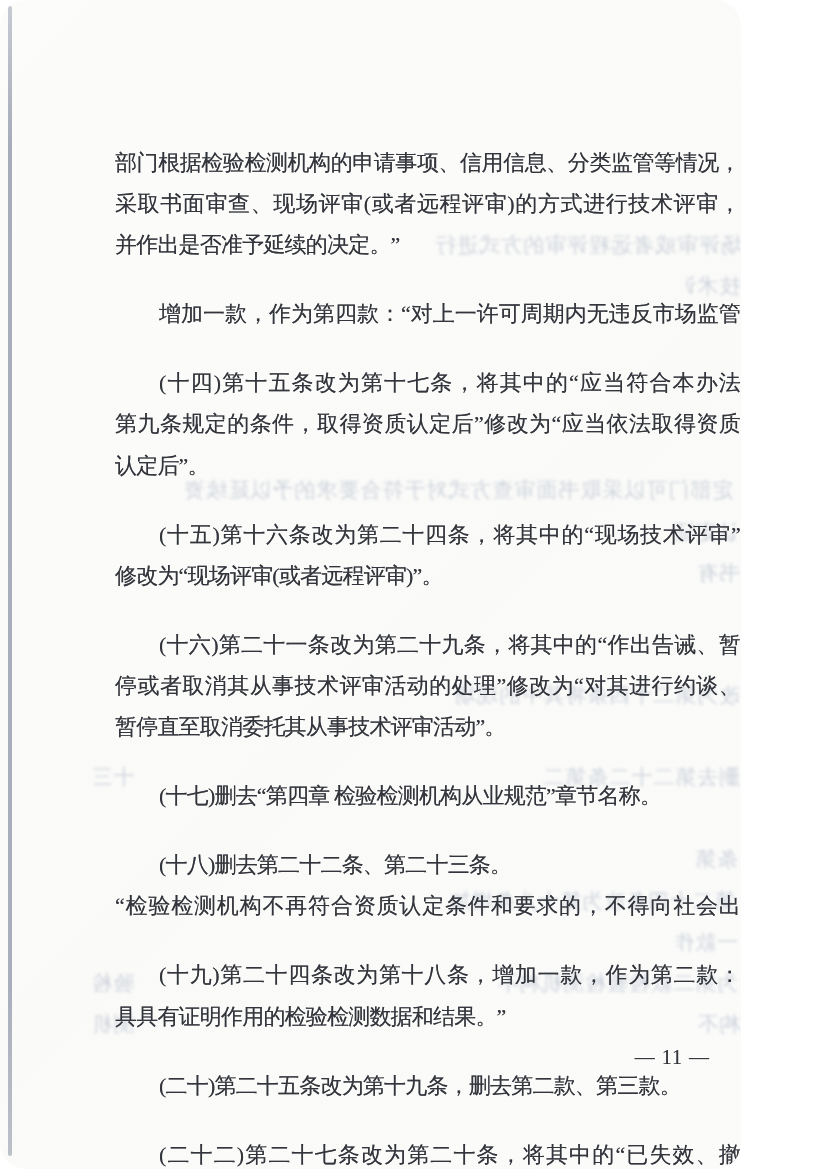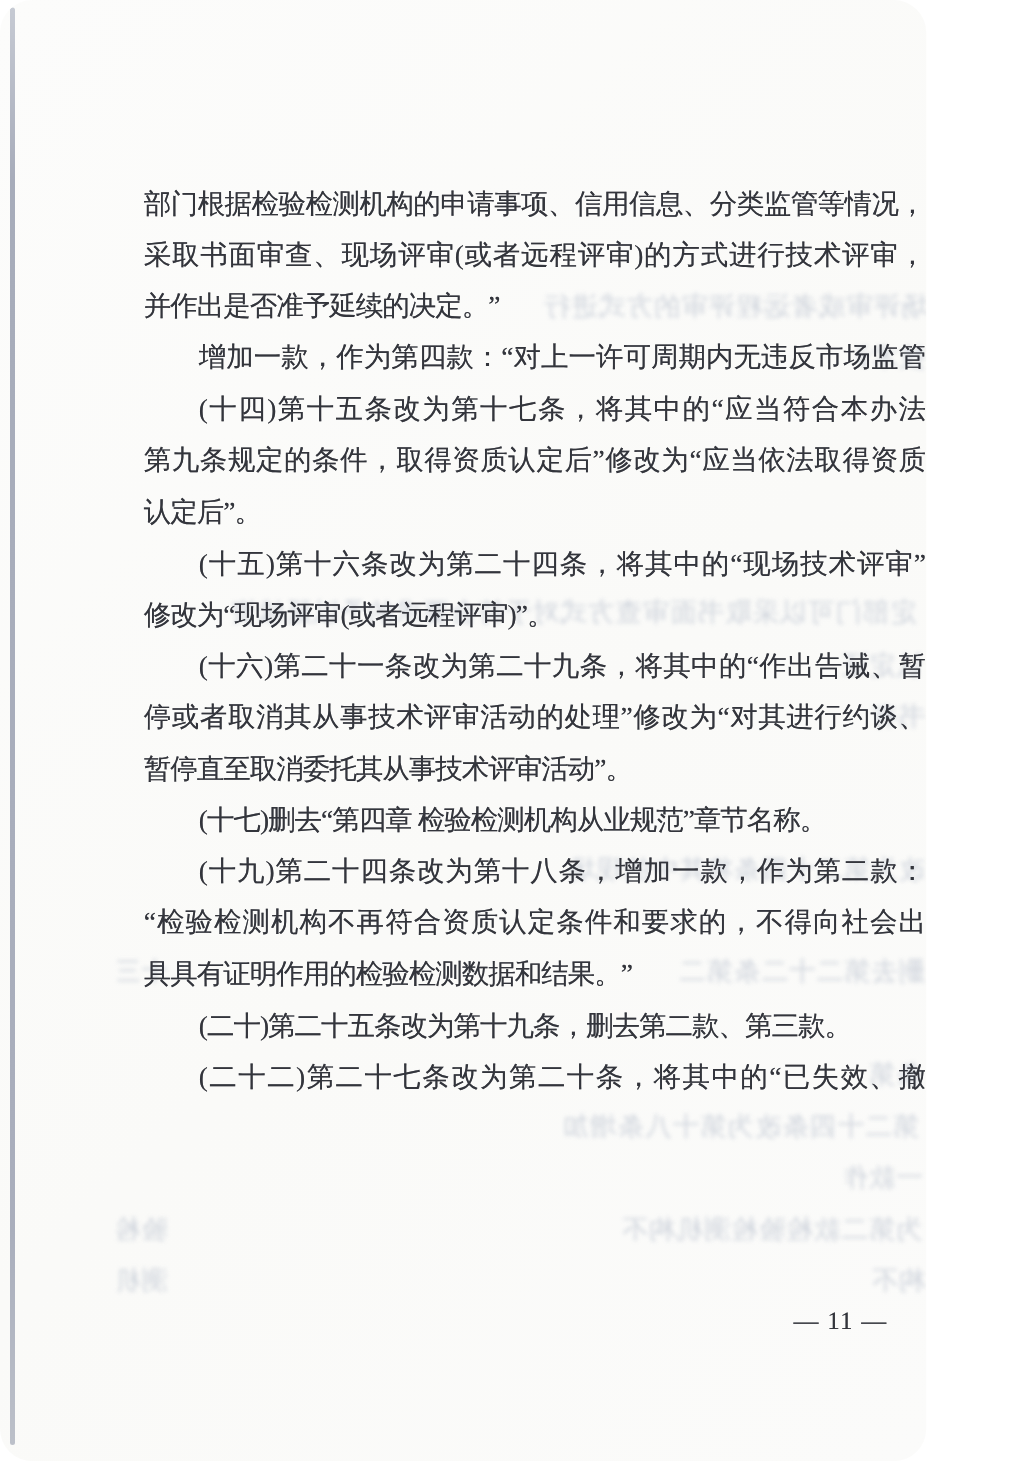--- a/index.html
+++ b/index.html
@@ -59,20 +59,21 @@
     text-align-last: left;
     text-shadow: 0 0 0.5px rgba(50, 52, 60, 0.65);
   }
   .line.justify {
     white-space: normal;
     text-align-last: justify;
   }
   .line.indent {
     box-sizing: border-box;
     padding-left: 44px;
+    margin-top: 28px;
   }
   .page-number {
     position: absolute;
     top: 1046px;
     left: 0;
     width: 710px;
     text-align: right;
     font-size: 20px;
     letter-spacing: 1px;
     color: #33353c;
@@ -108,20 +109,21 @@
       <div class="line indent justify">增加一款，作为第四款：“对上一许可周期内无违反市场监管</div>
       <div class="line indent justify">(十四)第十五条改为第十七条，将其中的“应当符合本办法</div>
       <div class="line justify">第九条规定的条件，取得资质认定后”修改为“应当依法取得资质</div>
       <div class="line">认定后”。</div>
       <div class="line indent justify">(十五)第十六条改为第二十四条，将其中的“现场技术评审”</div>
       <div class="line">修改为“现场评审(或者远程评审)”。</div>
       <div class="line indent justify">(十六)第二十一条改为第二十九条，将其中的“作出告诫、暂</div>
       <div class="line justify">停或者取消其从事技术评审活动的处理”修改为“对其进行约谈、</div>
       <div class="line">暂停直至取消委托其从事技术评审活动”。</div>
       <div class="line indent">(十七)删去“第四章 检验检测机构从业规范”章节名称。</div>
+      <div class="line indent">(十八)删去第二十二条、第二十三条。</div>
+      <div class="line justify">“检验检测机构不再符合资质认定条件和要求的，不得向社会出</div>
       <div class="line indent justify">(十九)第二十四条改为第十八条，增加一款，作为第二款：</div>
-      <div class="line justify">“检验检测机构不再符合资质认定条件和要求的，不得向社会出</div>
       <div class="line">具具有证明作用的检验检测数据和结果。”</div>
       <div class="line indent">(二十)第二十五条改为第十九条，删去第二款、第三款。</div>
       <div class="line indent justify">(二十二)第二十七条改为第二十条，将其中的“已失效、撤</div>
     </div>
   <div class="page-number">— 11 —</div>
 </div>
 
 </body></html>

